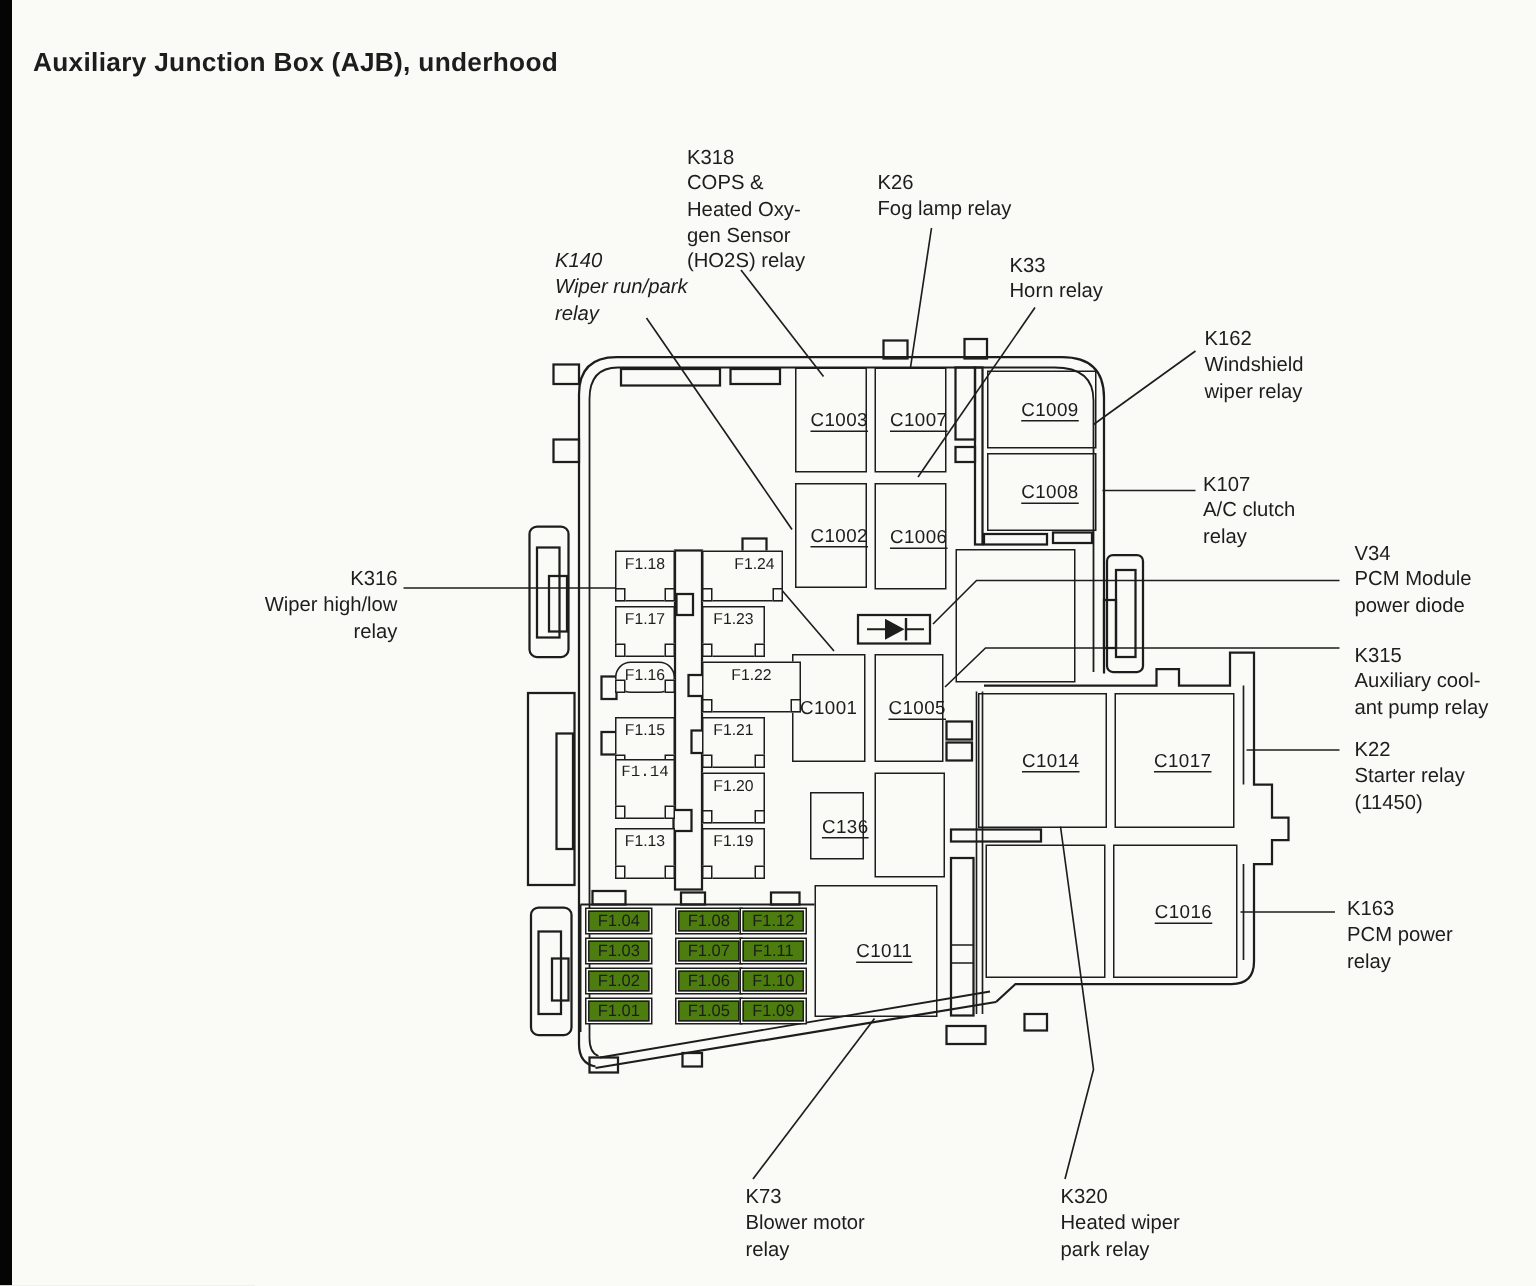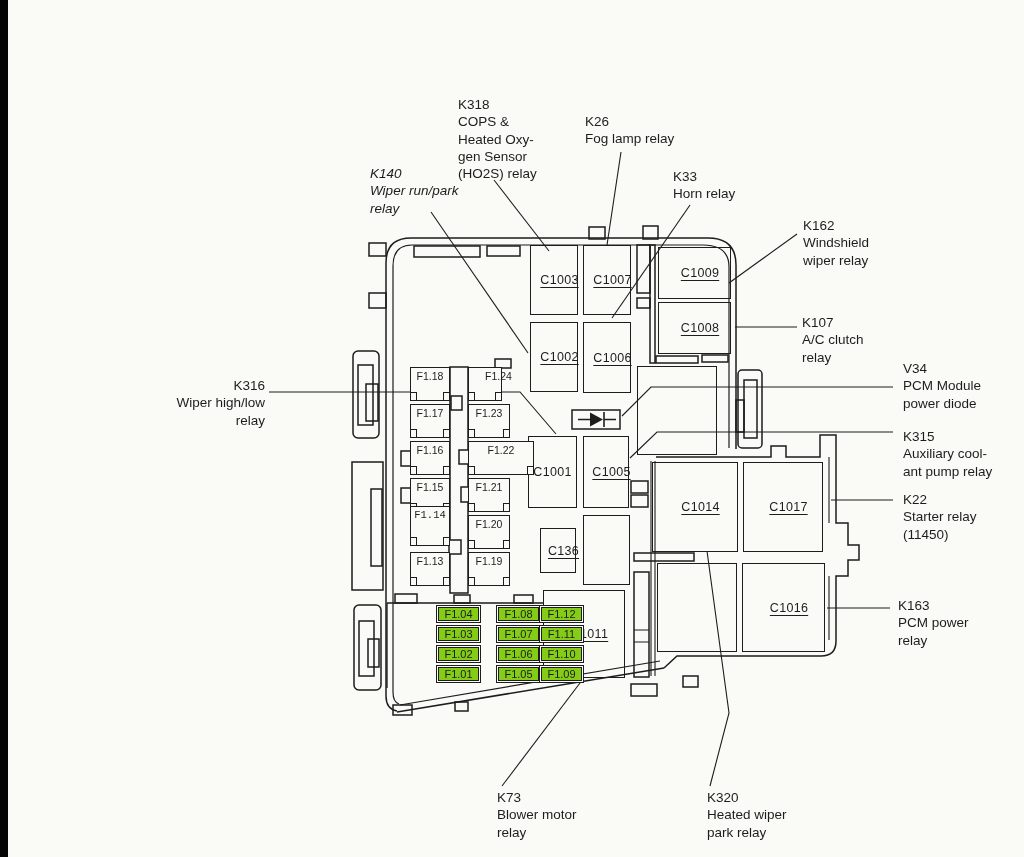--- a/index.html
+++ b/index.html
@@ -20,33 +20,33 @@
     position:absolute;border:1.5px solid #1d1d1d;box-sizing:border-box;background:#fafaf6;
     font-size:10.5px;text-align:center;padding-top:2px;
   }
   .fuse-u:before,.fuse-u:after{
     content:"";position:absolute;bottom:-1px;width:7px;height:9px;
     border:1.3px solid #1d1d1d;background:#fafaf6;box-sizing:border-box;
   }
   .fuse-u:before{left:-1px;}
   .fuse-u:after{right:-1px;}
   .fuse-b{
-    position:absolute;border:1.5px solid #1d1d1d;box-sizing:border-box;background:#84cc16;
+    position:absolute;border:1.5px solid #1d1d1d;box-sizing:border-box;background:#4d7c0f;
     font-size:11px;text-align:center;display:flex;align-items:center;justify-content:center;
     box-shadow:0 0 0 1px #fafaf6, 0 0 0 2px #1d1d1d;
-    margin-left:46px;
   }
   .callout{position:absolute;font-size:13.5px;line-height:17.3px;white-space:nowrap;}
   .callout.right{text-align:right;}
 </style>
 </head>
 <body>
 
 <div class="stage">
   <div class="edgebar"></div>
+  <div class="title">Auxiliary Junction Box (AJB), underhood</div>
 
   <svg class="layer" width="1024" height="857" viewBox="0 0 1024 857" fill="none" stroke="#1d1d1d" stroke-width="1.5">
 
     <path d="M 269 392 H 520 L 556 434" stroke-width="1.1"></path>
 
     <g>
       <rect x="450" y="367" width="18" height="226" fill="#fafaf6"></rect>
       <rect x="451" y="396" width="11" height="14" fill="#fafaf6"></rect>
       <rect x="459" y="450" width="12" height="14" fill="#fafaf6"></rect>
       <rect x="461" y="487" width="12" height="15" fill="#fafaf6"></rect>
@@ -180,25 +180,25 @@
       </div>
       <div class="cbox" style="left: 743px; top: 462px; width: 80px; height: 90px;">
         <span class="clabel u">C1017</span>
       </div>
       <div class="cbox" style="left: 657px; top: 563px; width: 80px; height: 89px;"></div>
       <div class="cbox" style="left: 742px; top: 563px; width: 83px; height: 89px;">
         <span class="clabel u">C1016</span>
       </div>
       <div class="fuse-u" style="left: 410px; top: 367px; width: 40px; height: 34px;"><span>F1.18</span></div>
       <div class="fuse-u" style="left: 410px; top: 404px; width: 40px; height: 34px;"><span>F1.17</span></div>
-      <div class="fuse-u" style="left: 410px; top: 441px; width: 40px; height: 34px;"><span>F1.16</span></div>
+      <div class="fuse-u" style="left: 410px; top: 441px; width: 40px; height: 21px; border-radius: 15px;"><span>F1.16</span></div>
       <div class="fuse-u" style="left: 410px; top: 478px; width: 40px; height: 34px;"><span>F1.15</span></div>
       <div class="fuse-u" style="left: 410px; top: 506px; width: 40px; height: 40px; font-family: Liberation Mono, monospace;"><span>F1.14</span></div>
       <div class="fuse-u" style="left: 410px; top: 552px; width: 40px; height: 34px;"><span>F1.13</span></div>
-      <div class="fuse-u" style="left: 468px; top: 367px; width: 34px; height: 34px; padding-left: 16px;"><span>F1.24</span></div>
+      <div class="fuse-u" style="left: 468px; top: 367px; width: 54px; height: 34px; padding-left: 16px;"><span>F1.24</span></div>
       <div class="fuse-u" style="left: 468px; top: 404px; width: 42px; height: 34px;"><span>F1.23</span></div>
       <div class="fuse-u" style="left: 468px; top: 441px; width: 66px; height: 34px;"><span>F1.22</span></div>
       <div class="fuse-u" style="left: 468px; top: 478px; width: 42px; height: 34px;"><span>F1.21</span></div>
       <div class="fuse-u" style="left: 468px; top: 515px; width: 42px; height: 34px;"><span>F1.20</span></div>
       <div class="fuse-u" style="left: 468px; top: 552px; width: 42px; height: 34px;"><span>F1.19</span></div>
       <div class="fuse-b" style="left: 392px; top: 607px; width: 41px; height: 14px;">
         <span>F1.04</span>
       </div>
       <div class="fuse-b" style="left: 392px; top: 627px; width: 41px; height: 14px;">
         <span>F1.03</span>

